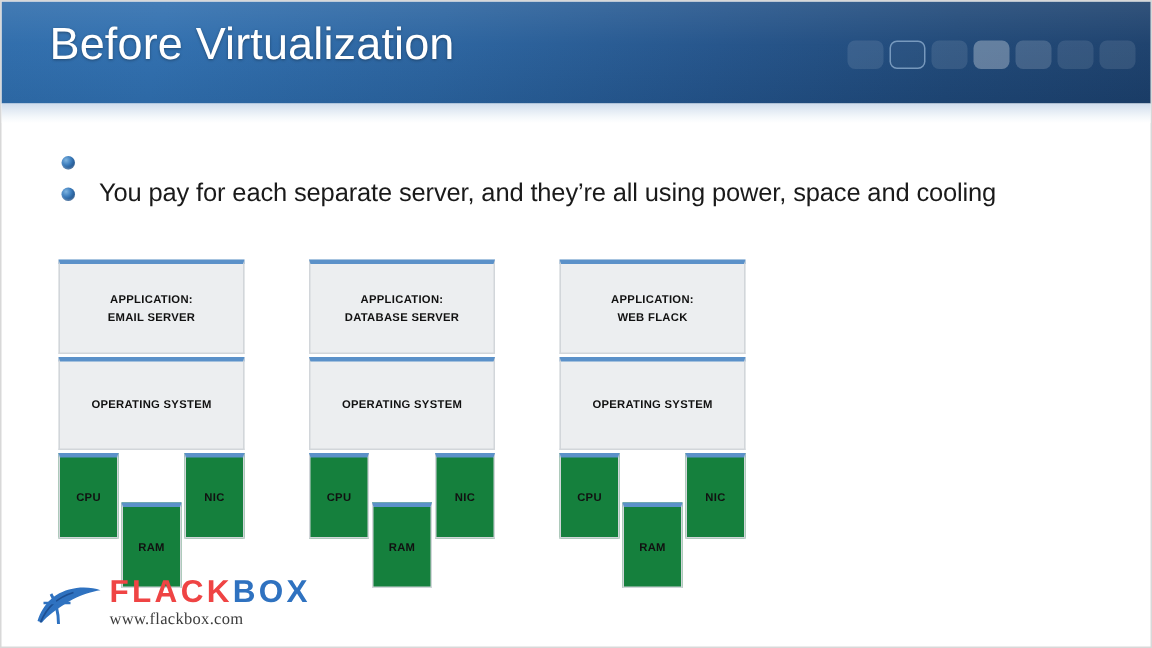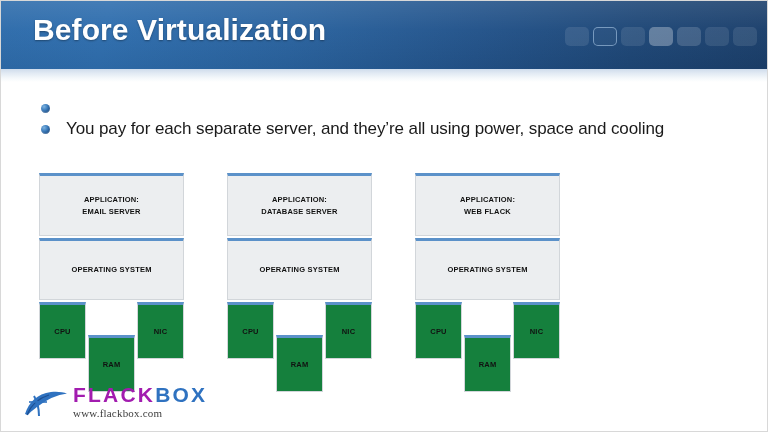--- a/index.html
+++ b/index.html
@@ -55,21 +55,21 @@
         #cfdcec 0%,
         #e3ebf4 35%,
         #f4f8fb 70%,
         #ffffff 100%);
   }
   #slide-title {
     position: absolute;
     left: 32px;
     top: 12px;
     font-size: 30px;
-    font-weight: 700;
+    font-weight: 400;
     color: #ffffff;
     letter-spacing: 0.1px;
     text-shadow: 0 1px 2px rgba(0,0,0,0.35);
     white-space: nowrap;
     z-index: 3;
   }
 
   
   #header-squares {
     position: absolute;
@@ -130,21 +130,21 @@
   
   #servers {
     position: absolute;
     left: 38px;
     top: 172px;
     width: 700px;
     display: flex;
     gap: 43px;
   }
   .server {
-    width: 145px;
+    width: 124px;
   }
   .layer {
     background: #eceef0;
     border: 1px solid #d2d6da;
     border-top: 3px solid #5b91c9;
     box-sizing: border-box;
     display: flex;
     align-items: center;
     justify-content: center;
     text-align: center;
@@ -200,21 +200,21 @@
   #logo-text {
     display: flex;
     flex-direction: column;
     line-height: 1;
   }
   #logo-wordmark {
     font-size: 21px;
     font-weight: bold;
     letter-spacing: 2.2px;
   }
-  .wm-dark { color: #a21caf; margin-top: 40px; }
+  .wm-dark { color: #ef4444; margin-top: 40px; }
   .wm-blue { color: #2f72c0; }
   #logo-url {
     font-size: 11px;
     color: #3c3c3c;
     margin-top: 3px;
     letter-spacing: 0.2px;
     font-family: Liberation Serif, serif;
   }
 </style>
 </head>

